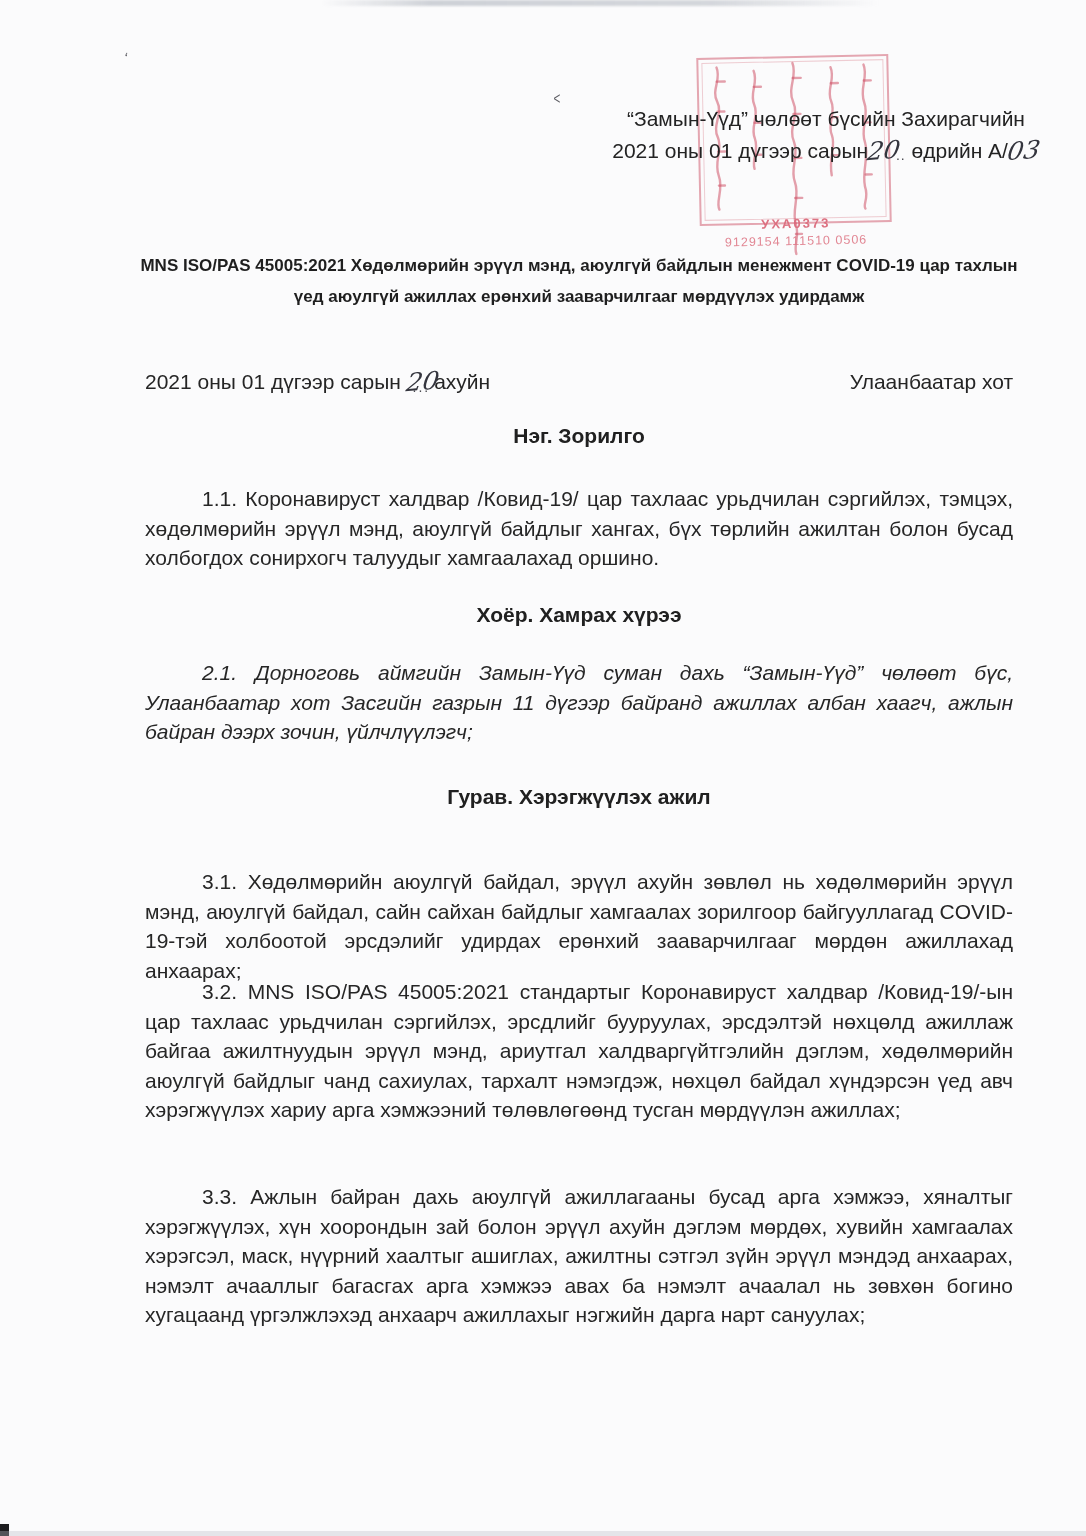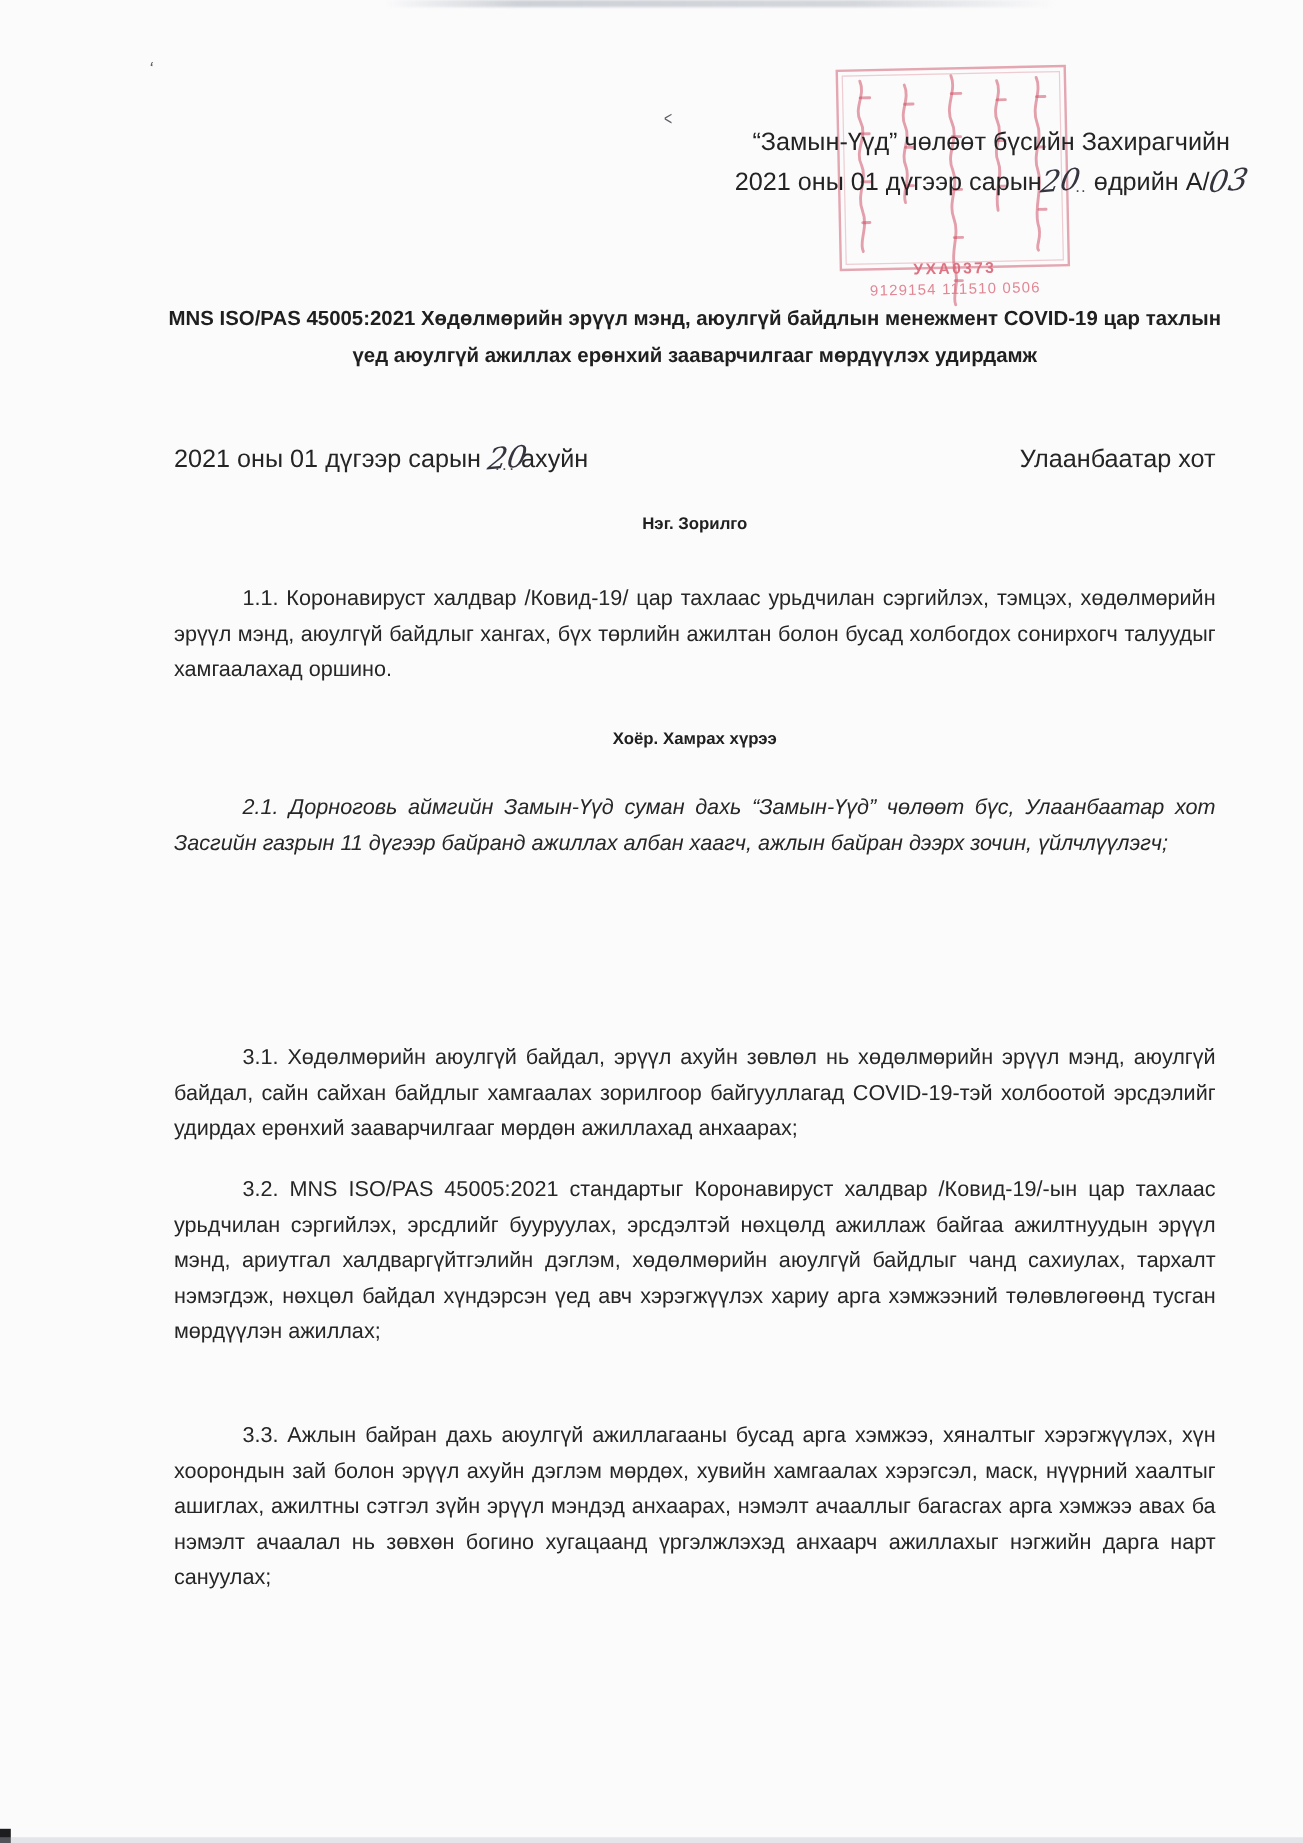--- a/index.html
+++ b/index.html
@@ -49,25 +49,25 @@
     text-align:center; font-weight:700; font-size:17px; line-height:31px; color:#1f1f1f;
     z-index:2;
   }
   .date-row {
     position:absolute; left:145px; top:366px; width:868px;
     display:flex; justify-content:space-between; align-items:baseline;
     font-size:21px; color:#252525;
   }
   .heading {
     position:absolute; left:145px; width:868px;
-    text-align:center; font-weight:700; font-size:14px; line-height:30px; color:#202020;
+    text-align:center; font-weight:700; font-size:21px; line-height:30px; color:#202020;
   }
   .para {
     position:absolute; left:145px; width:868px;
-    font-size:18px; line-height:29.5px; text-align:justify; text-indent:57px; color:#262626;
+    font-size:21px; line-height:29.5px; text-align:justify; text-indent:57px; color:#262626;
     margin:0;
   }
   .h-1 { top:421px; }  .p-1-1 { top:484px; }
   .h-2 { top:600px; }  .p-2-1 { top:658px;font-style:italic; }
   .h-3 { top:782px; }  .p-3-1 { top:835px;margin-top:32px; } .p-3-2 { top:977px; } .p-3-3 { top:1182px; }
   
   .hw {
     display:inline-block;
     font-family:"DejaVu Serif",serif; font-style:italic;
     font-size:25px; color:#34353e;
@@ -119,17 +119,18 @@
     <span><span>2021 оны 01 дүгээр сарын </span><span class="hw">20</span><span class="hw-dots">...</span><span>ахуйн</span></span>
     <span>Улаанбаатар хот</span>
   </div>
 
   <div class="heading h-1">Нэг. Зорилго</div>
   <p class="para p-1-1">1.1. Коронавируст халдвар /Ковид-19/ цар тахлаас урьдчилан сэргийлэх, тэмцэх, хөдөлмөрийн эрүүл мэнд, аюулгүй байдлыг хангах, бүх төрлийн ажилтан болон бусад холбогдох сонирхогч талуудыг хамгаалахад оршино.</p>
 
   <div class="heading h-2">Хоёр. Хамрах хүрээ</div>
   <p class="para p-2-1">2.1. Дорноговь аймгийн Замын-Үүд суман дахь “Замын-Үүд” чөлөөт бүс, Улаанбаатар хот Засгийн газрын 11 дүгээр байранд ажиллах албан хаагч, ажлын байран дээрх зочин, үйлчлүүлэгч;</p>
 
+  <div class="heading h-3">Гурав. Хэрэгжүүлэх ажил</div>
   <p class="para p-3-1">3.1. Хөдөлмөрийн аюулгүй байдал, эрүүл ахуйн зөвлөл нь хөдөлмөрийн эрүүл мэнд, аюулгүй байдал, сайн сайхан байдлыг хамгаалах зорилгоор байгууллагад COVID-19-тэй холбоотой эрсдэлийг удирдах ерөнхий зааварчилгааг мөрдөн ажиллахад анхаарах;</p>
   <p class="para p-3-2">3.2. MNS ISO/PAS 45005:2021 стандартыг Коронавируст халдвар /Ковид-19/-ын цар тахлаас урьдчилан сэргийлэх, эрсдлийг бууруулах, эрсдэлтэй нөхцөлд ажиллаж байгаа ажилтнуудын эрүүл мэнд, ариутгал халдваргүйтгэлийн дэглэм, хөдөлмөрийн аюулгүй байдлыг чанд сахиулах, тархалт нэмэгдэж, нөхцөл байдал хүндэрсэн үед авч хэрэгжүүлэх хариу арга хэмжээний төлөвлөгөөнд тусган мөрдүүлэн ажиллах;</p>
   <p class="para p-3-3">3.3. Ажлын байран дахь аюулгүй ажиллагааны бусад арга хэмжээ, хяналтыг хэрэгжүүлэх, хүн хоорондын зай болон эрүүл ахуйн дэглэм мөрдөх, хувийн хамгаалах хэрэгсэл, маск, нүүрний хаалтыг ашиглах, ажилтны сэтгэл зүйн эрүүл мэндэд анхаарах, нэмэлт ачааллыг багасгах арга хэмжээ авах ба нэмэлт ачаалал нь зөвхөн богино хугацаанд үргэлжлэхэд анхаарч ажиллахыг нэгжийн дарга нарт сануулах;</p>
 
 </div>
 
 </body></html>

